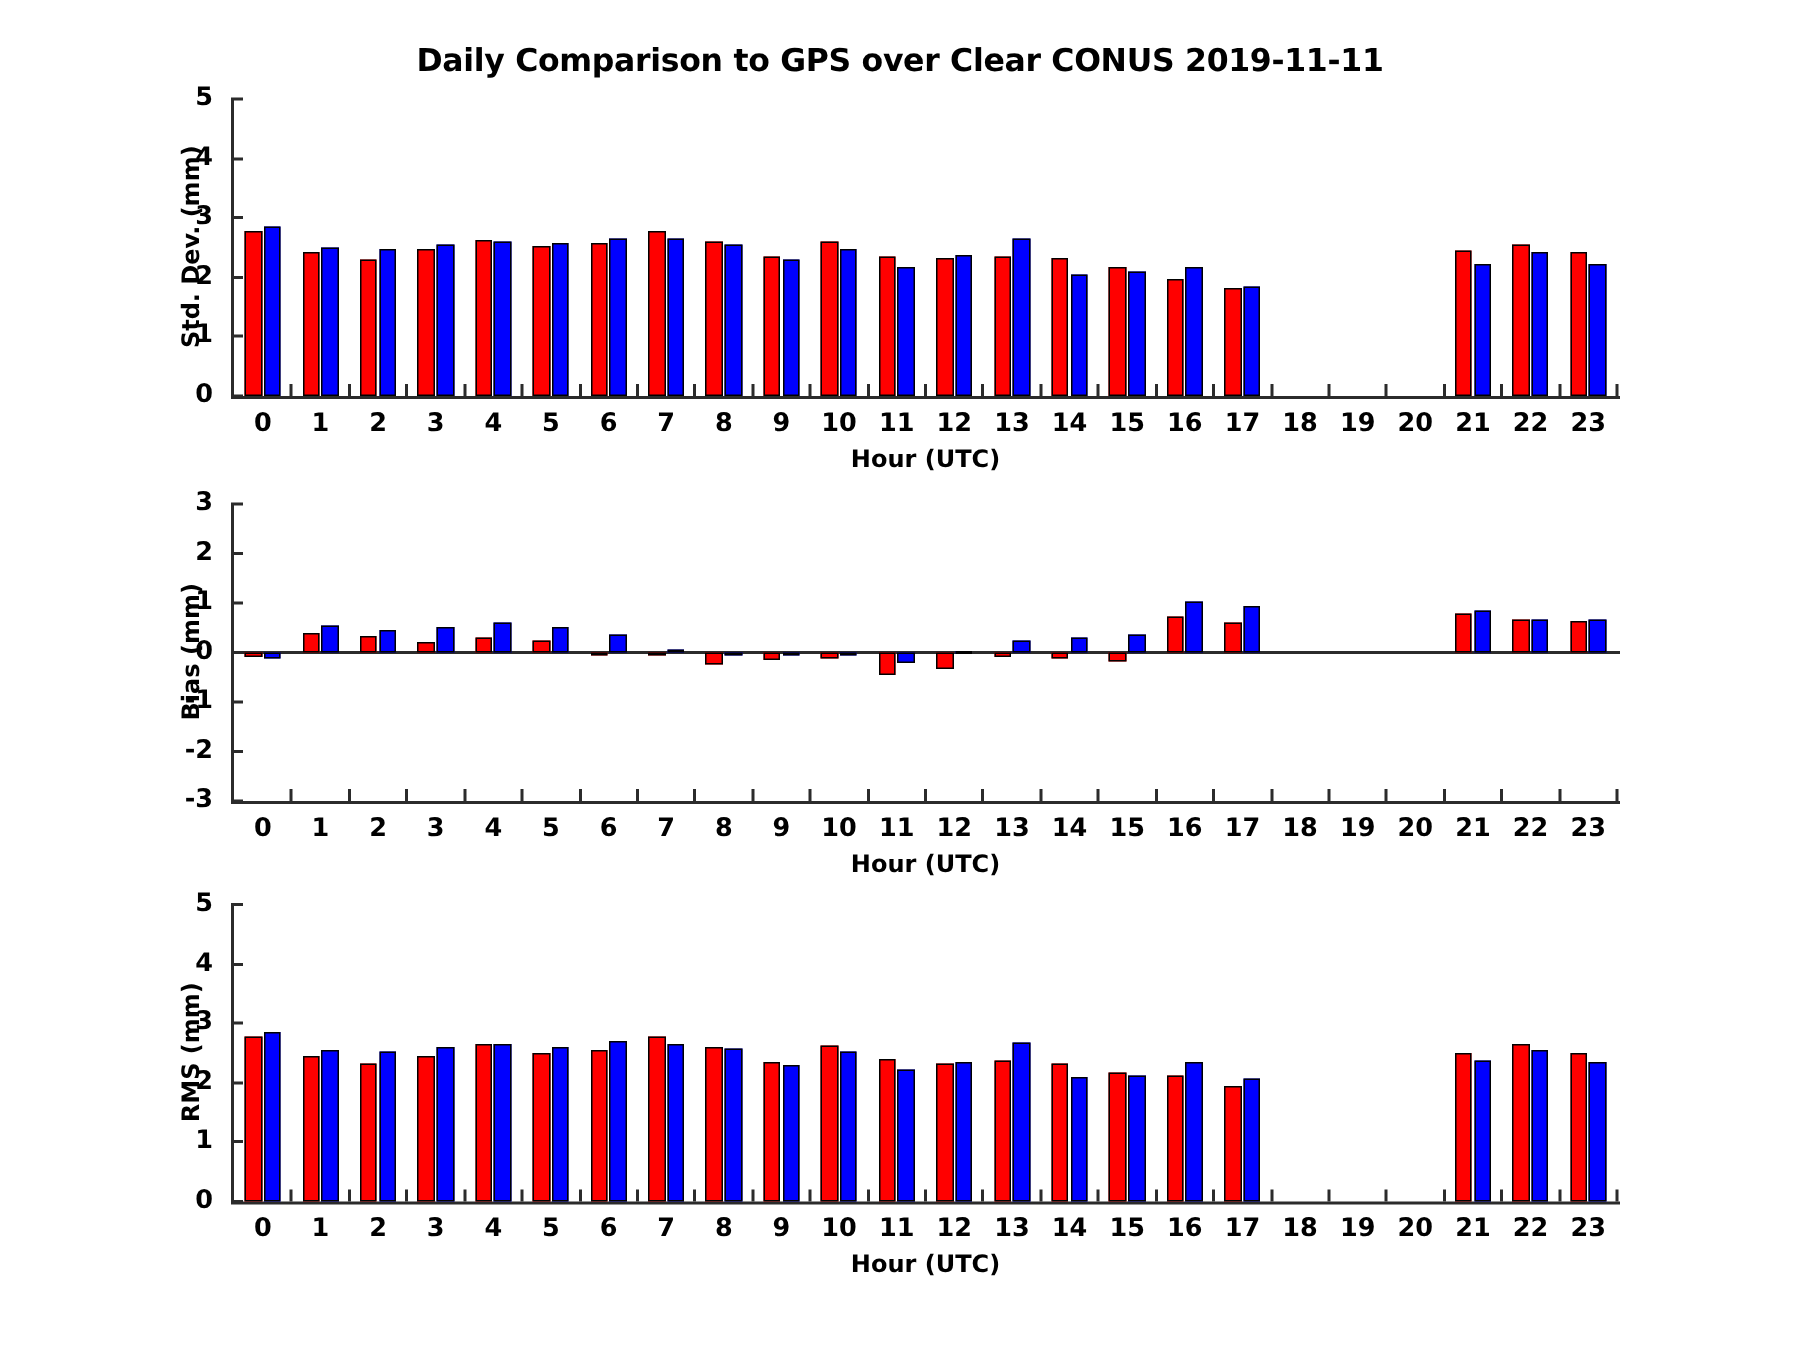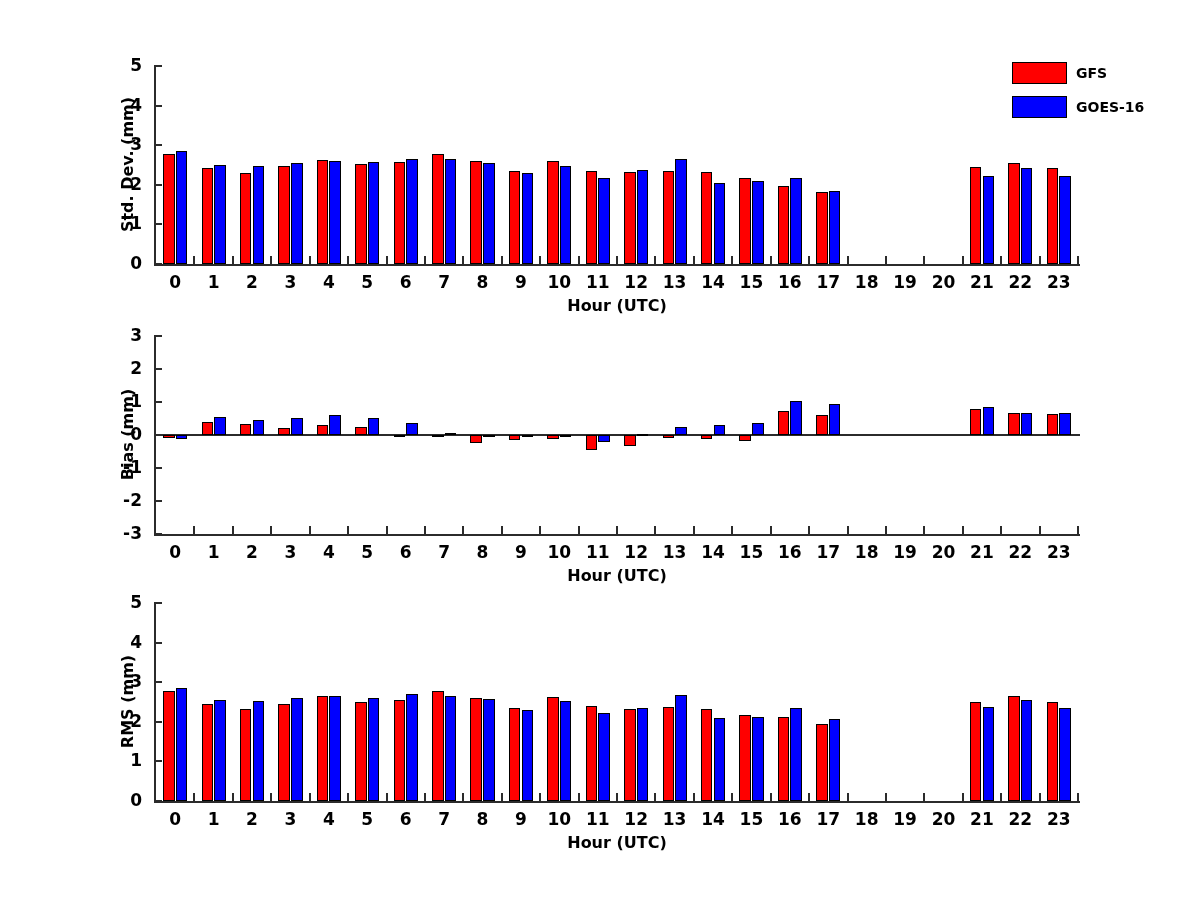--- a/index.html
+++ b/index.html
@@ -129,31 +129,22 @@
     position: absolute;
     height: 2px;
     background: #2b2b2b;
   }
 </style>
 </head>
 <body>
 
 <div id="figure">
 
-
-  <div class="legend">
-    <div class="legend-row r0">
-      <div class="legend-swatch" style="background:#FF0000"></div>
-      <div class="legend-label">GFS</div>
-    </div>
-    <div class="legend-row r1">
-      <div class="legend-swatch" style="background:#0000FF"></div>
-      <div class="legend-label">GOES-16</div>
-    </div>
-  </div>
+  <div class="fig-title">Daily Comparison to GPS over Clear CONUS 2019-11-11</div>
+
 
   <div class="panel" id="panel-0" style="left: 0px; top: 0px; width: 1200px; height: 900px;">
       <div class="axis-line axis-left" style="left: 154px; top: 66px; height: 198px;"></div>
       <div class="axis-line axis-bottom" style="left: 154px; top: 264px; width: 926px;"></div>
       <div class="tick-y" style="left: 154px; top: 263px;"></div>
       <div class="ytick-label" style="left: 112px; top: 253px;">0</div>
       <div class="tick-y" style="left: 154px; top: 223.4px;"></div>
       <div class="ytick-label" style="left: 112px; top: 213.4px;">1</div>
       <div class="tick-y" style="left: 154px; top: 183.8px;"></div>
       <div class="ytick-label" style="left: 112px; top: 173.8px;">2</div>

